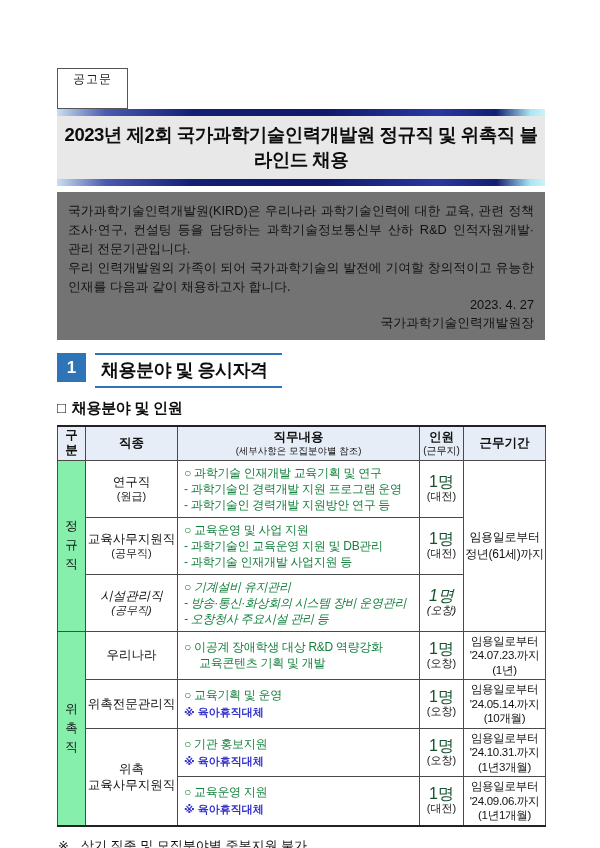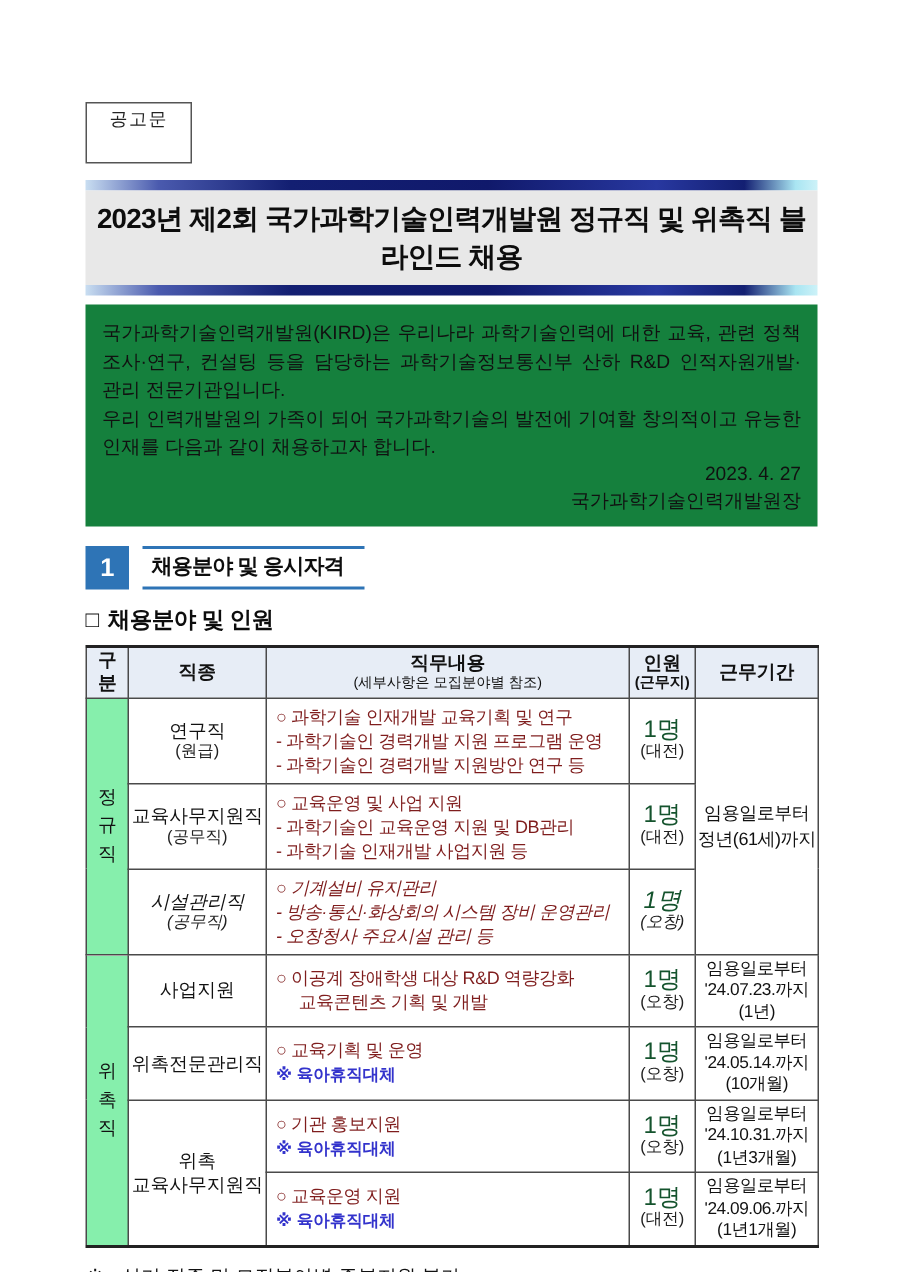--- a/index.html
+++ b/index.html
@@ -10,49 +10,49 @@
   }
   .content{position:absolute;left:57px;top:68px;width:488px;}
 
   
   .tag-box{
     display:inline-block;border:1px solid #555;background:#fff;
     padding:2px 15px 20px;font-size:12px;color:#222;letter-spacing:1px;
   }
 
   
-  .banner{margin-top:11px;}
+  .banner{}
   .banner-bar{
     height:7px;
     background:linear-gradient(90deg,#c9def1 0%,#4a5aae 10%,#131f72 28%,#10196b 55%,#2838a0 78%,#131f72 90%,#a9e5f2 97%,#cdf2f8 100%);
   }
   .banner-mid{
     background:#e8e8e8;text-align:center;padding:6px 2px 7px;
   }
   .banner-title{
     font-size:18.5px;font-weight:bold;color:#0d0d0d;letter-spacing:-0.5px;
   }
 
   
   .intro-box{
-    margin-top:6px;background:#15803d;padding:9px 11px 8px;
+    margin-top:6px;background:#737373;padding:9px 11px 8px;
     font-size:12.8px;line-height:19px;color:#111;
   }
   .intro-box p{margin:0;text-align:justify;word-break:keep-all;}
   .intro-right{text-align:right;line-height:18px;}
 
   
   .section-head{margin-top:13px;display:flex;align-items:flex-start;}
   .sec-num{
     width:29px;height:29px;background:#2e74b6;color:#fff;
     display:flex;align-items:center;justify-content:center;
     font-size:17px;font-weight:bold;flex:0 0 auto;
   }
   .sec-title{
-    margin-left:9px;font-size:14px;font-weight:bold;color:#0d0d0d;
+    margin-left:9px;font-size:18px;font-weight:bold;color:#0d0d0d;
     border-top:2px solid #2e74b6;border-bottom:2px solid #2e74b6;
     padding:3px 14px 4px 6px;letter-spacing:-0.5px;
   }
   .sub-head{
     margin-top:11px;font-size:15px;font-weight:bold;color:#0d0d0d;letter-spacing:-0.3px;
   }
   .sub-head .sq{font-weight:normal;margin-right:6px;}
 
   
   table.recruit{
@@ -60,31 +60,31 @@
     border-top:2.5px solid #222;border-bottom:2.5px solid #222;
   }
   table.recruit th,table.recruit td{
     border:1px solid #4a4a4a;vertical-align:middle;overflow:hidden;
   }
   table.recruit th{
     background:#e7edf6;font-size:12.5px;font-weight:bold;color:#111;
     padding:2px 1px;line-height:15px;
   }
   .th-sub{display:block;font-size:9.5px;font-weight:normal;line-height:12px;}
-  .th-sub2{display:block;font-size:10px;font-weight:bold;line-height:12px;}
+  .th-sub2{display:block;font-size:10px;font-weight:normal;line-height:12px;}
 
   td.group-cell{
     width:28px;padding:0 7px;text-align:center;font-size:12.5px;color:#111;
     word-break:break-all;line-height:19px;background:#86efac;
   }
   td.job-cell{text-align:center;padding:2px 1px;}
   .job-name{font-size:12.5px;color:#111;line-height:16px;}
   .job-note{font-size:11px;color:#222;line-height:13px;}
   td.duty-cell{padding:4px 6px;}
-  .duty-line{font-size:12px;line-height:16px;color:#7f1d1d;letter-spacing:-0.3px;white-space:nowrap;}
+  .duty-line{font-size:12px;line-height:16px;color:#15803d;letter-spacing:-0.3px;white-space:nowrap;}
   .duty-cont{padding-left:15px;}
   .duty-note{font-size:11px;line-height:15px;font-weight:bold;margin-top:2px;}
   td.count-cell{text-align:center;padding:2px 0;}
   .count-num{font-size:16px;line-height:15px;color:#14532d;}
   .count-loc{font-size:11px;line-height:14px;color:#222;}
   td.period-cell{
     text-align:center;font-size:11.5px;line-height:14.5px;color:#111;
     padding:2px 1px;letter-spacing:-0.3px;
   }
   .pre{white-space:pre-line;}
@@ -196,21 +196,21 @@
           <div class="duty-line">- 오창청사 주요시설 관리 등</div>
         </td>
         <td class="count-cell">
           <div class="count-num">1명</div>
           <div class="count-loc">(오창)</div>
         </td>
       </tr>
       <tr style="height:47px;">
         <td class="group-cell" rowspan="4">위촉직</td>
         <td class="job-cell">
-          <div class="job-name">사업지원</div>
+          <div class="job-name">우리나라</div>
         </td>
         <td class="duty-cell">
           <div class="duty-line">○ 이공계 장애학생 대상 R&amp;D 역량강화</div>
           <div class="duty-line duty-cont">교육콘텐츠 기획 및 개발</div>
         </td>
         <td class="count-cell">
           <div class="count-num">1명</div>
           <div class="count-loc">(오창)</div>
         </td>
         <td class="period-cell pre">임용일로부터

